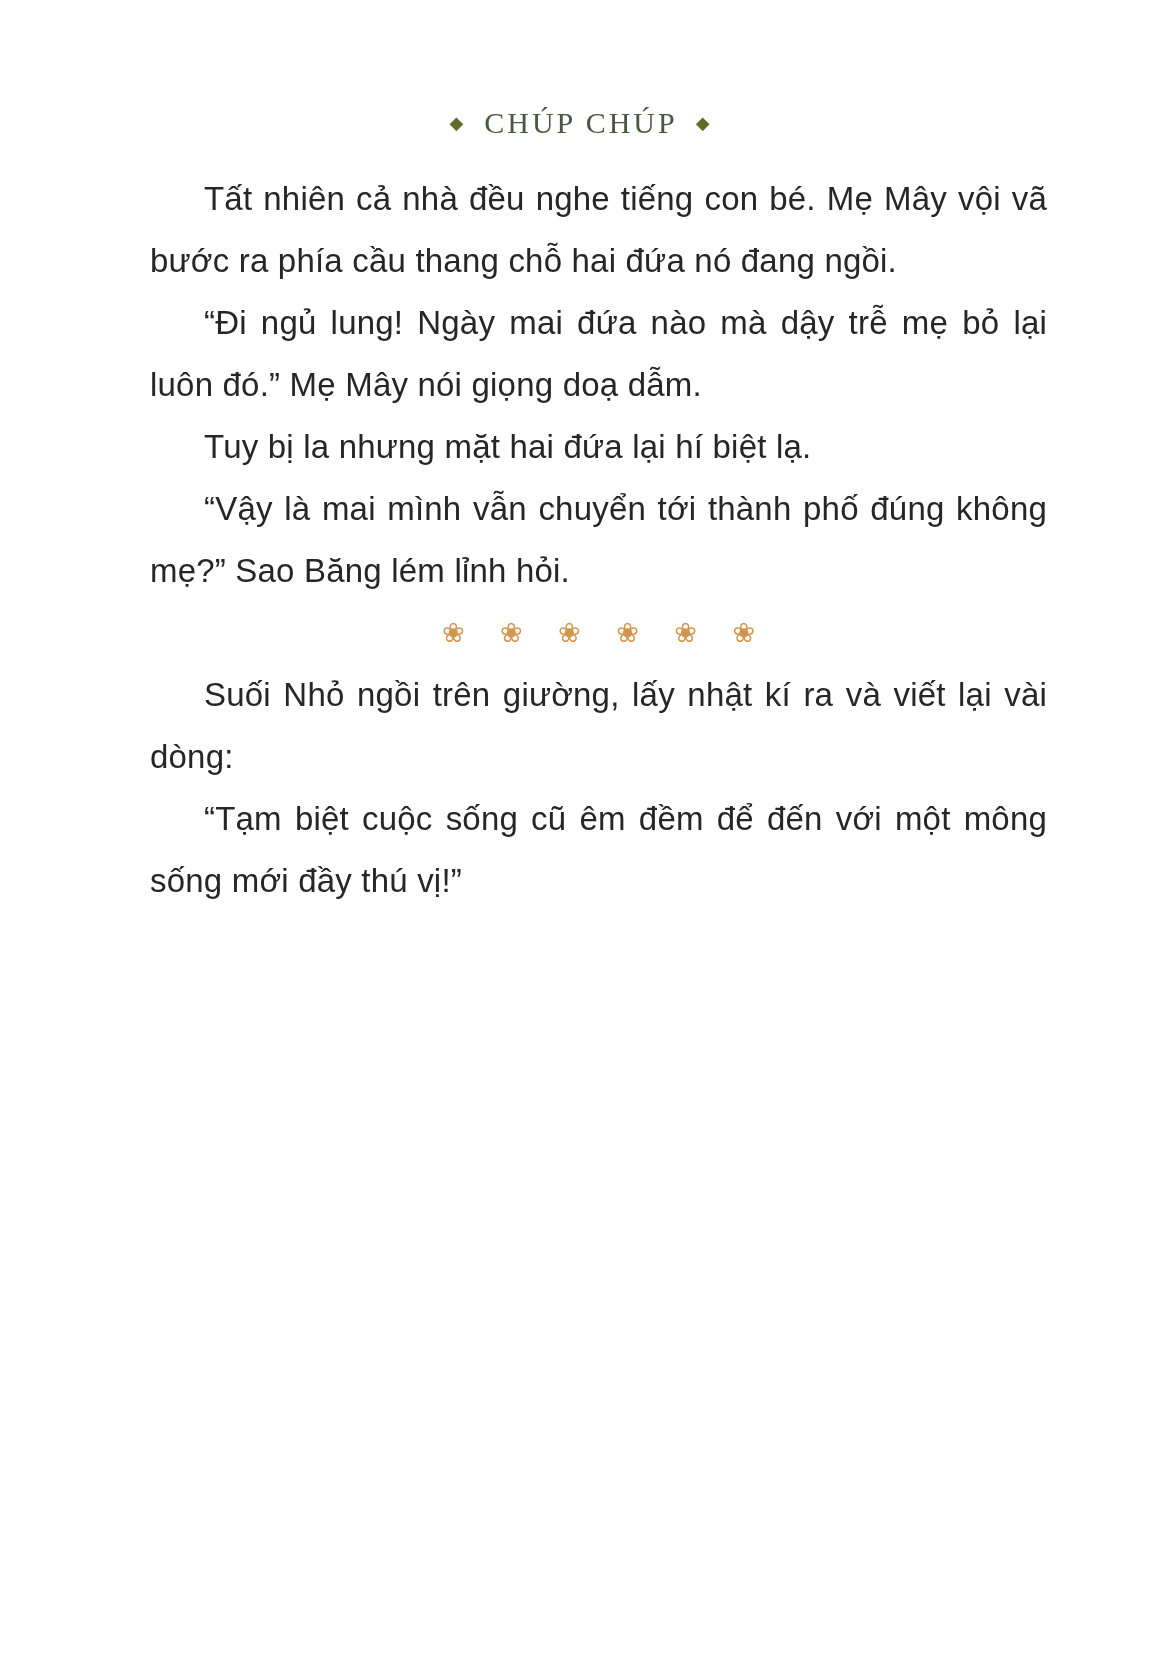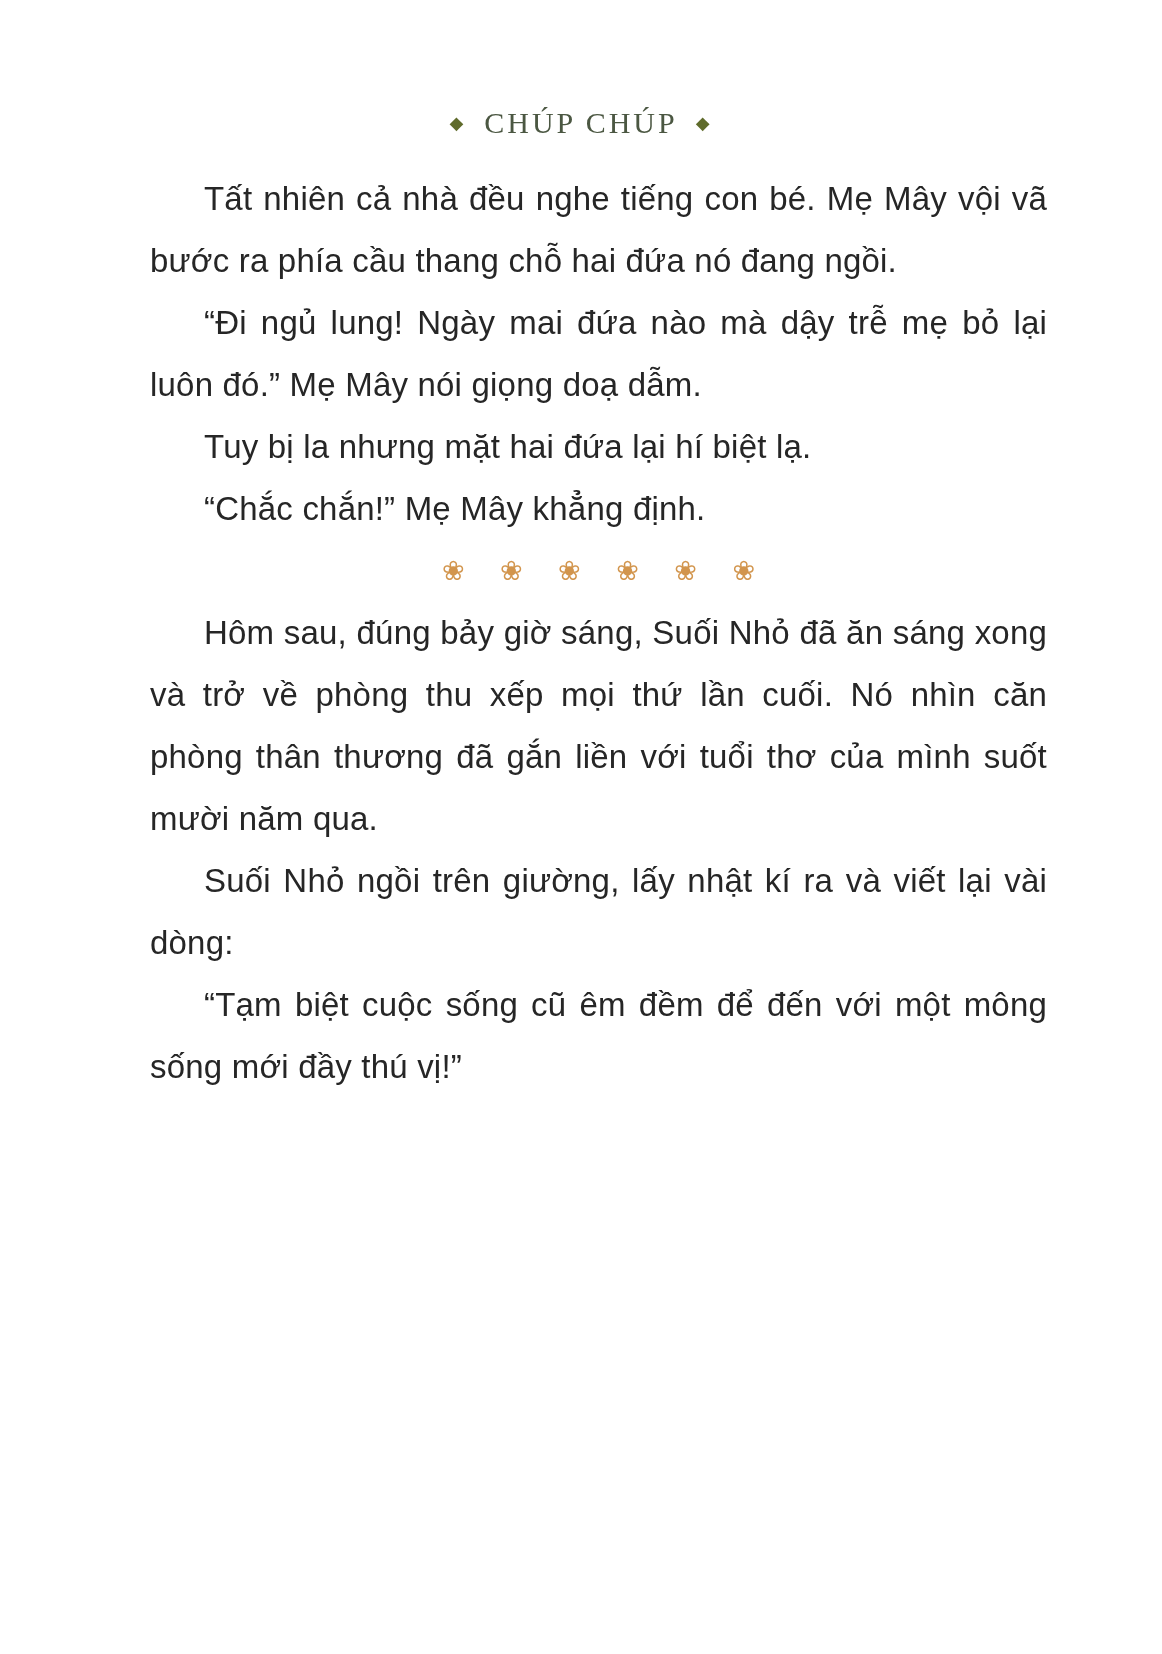--- a/index.html
+++ b/index.html
@@ -68,24 +68,23 @@
 <div class="book-page">
 
   <div class="chapter-header">
     <span class="diamond left">◆</span><span>CHÚP CHÚP</span><span class="diamond right">◆</span>
   </div>
 
   <div class="text-block">
     <p>Tất nhiên cả nhà đều nghe tiếng con bé. Mẹ Mây vội vã bước ra phía cầu thang chỗ hai đứa nó đang ngồi.</p>
     <p>“Đi ngủ lung! Ngày mai đứa nào mà dậy trễ mẹ bỏ lại luôn đó.” Mẹ Mây nói giọng doạ dẫm.</p>
     <p>Tuy bị la nhưng mặt hai đứa lại hí biệt lạ.</p>
-    <p>“Chắc chắn!” Mẹ Mây khẳng định.</p>
+    <p>“Vậy là mai mình vẫn chuyển tới thành phố đúng không mẹ?” Sao Băng lém lỉnh hỏi.</p>
 
     <div class="separator">❀ ❀ ❀ ❀ ❀ ❀</div>
 
-    <p>Hôm sau, đúng bảy giờ sáng, Suối Nhỏ đã ăn sáng xong và trở về phòng thu xếp mọi thứ lần cuối. Nó nhìn căn phòng thân thương đã gắn liền với tuổi thơ của mình suốt mười năm qua.</p>
     <p>Suối Nhỏ ngồi trên giường, lấy nhật kí ra và viết lại vài dòng:</p>
     <p>“Tạm biệt cuộc sống cũ êm đềm để đến với một mông sống mới đầy thú vị!”</p>
   </div>
 
   <div class="page-number">9</div>
 
 </div>
 
 </body></html>

